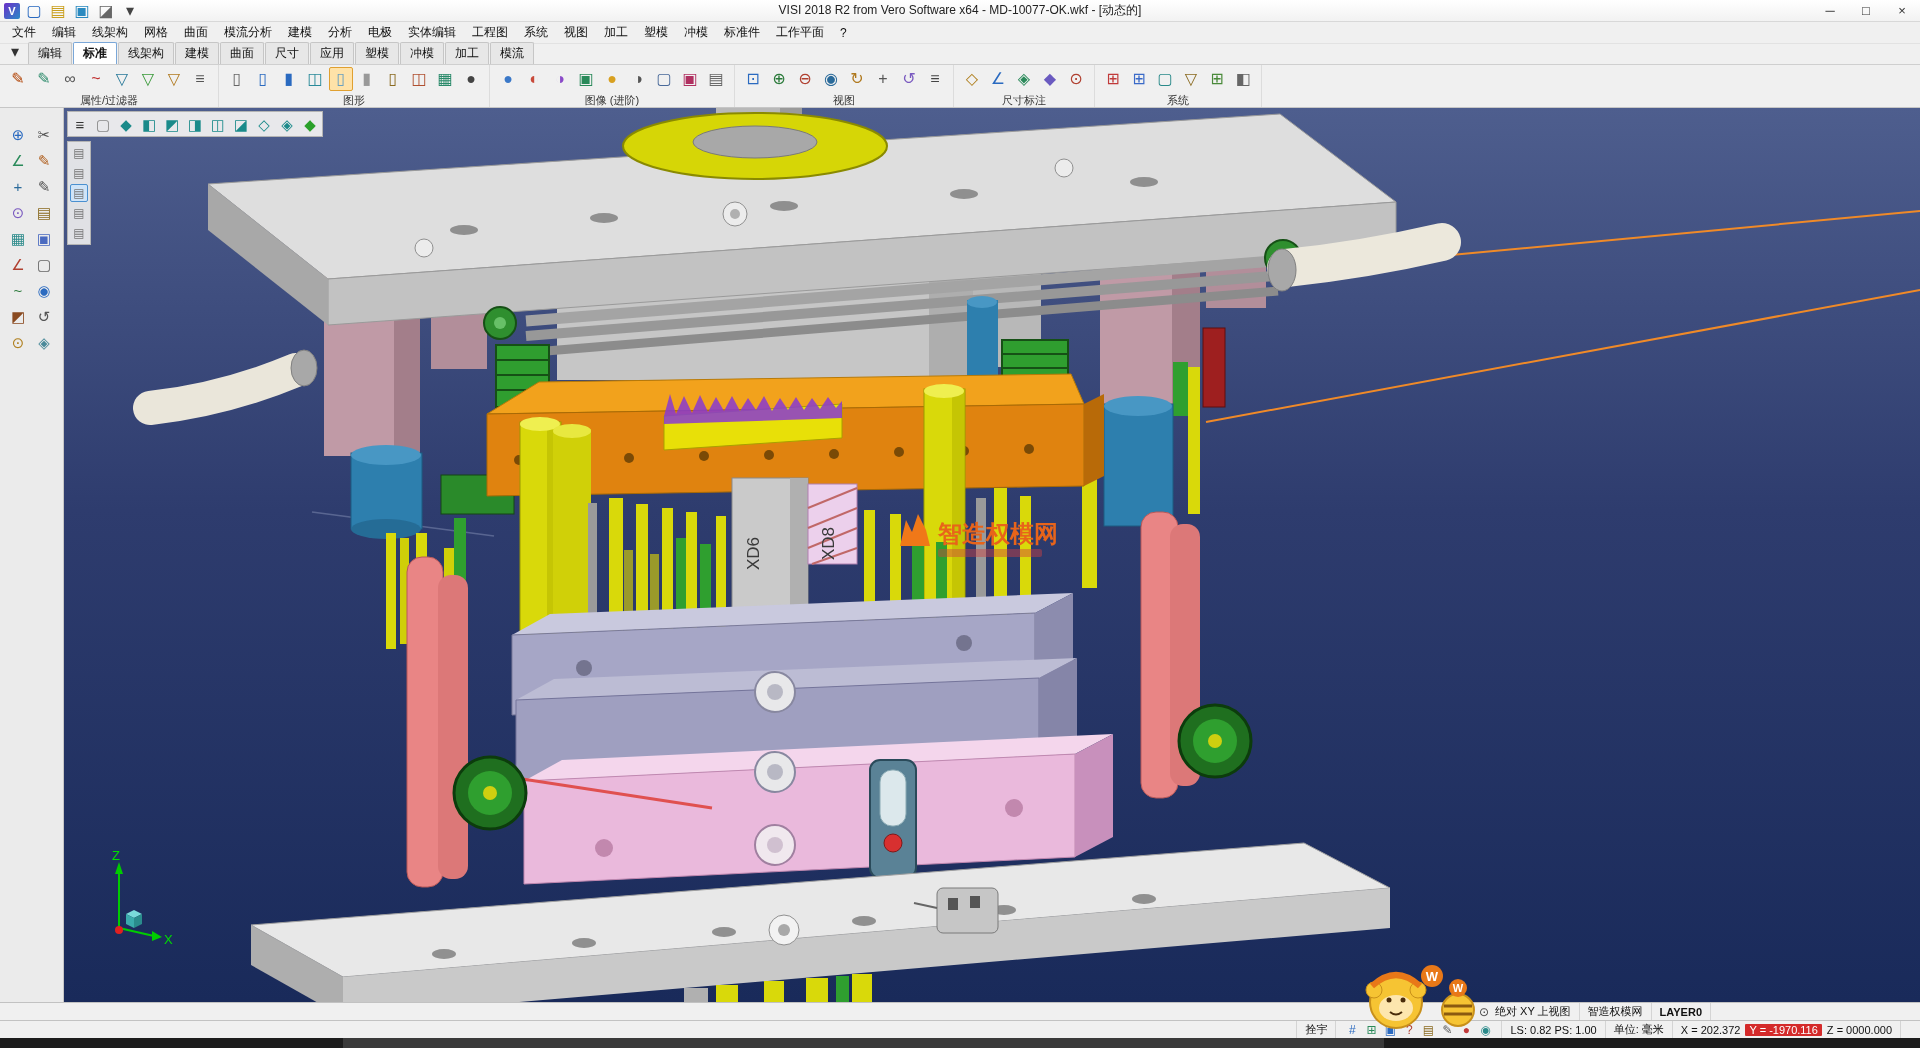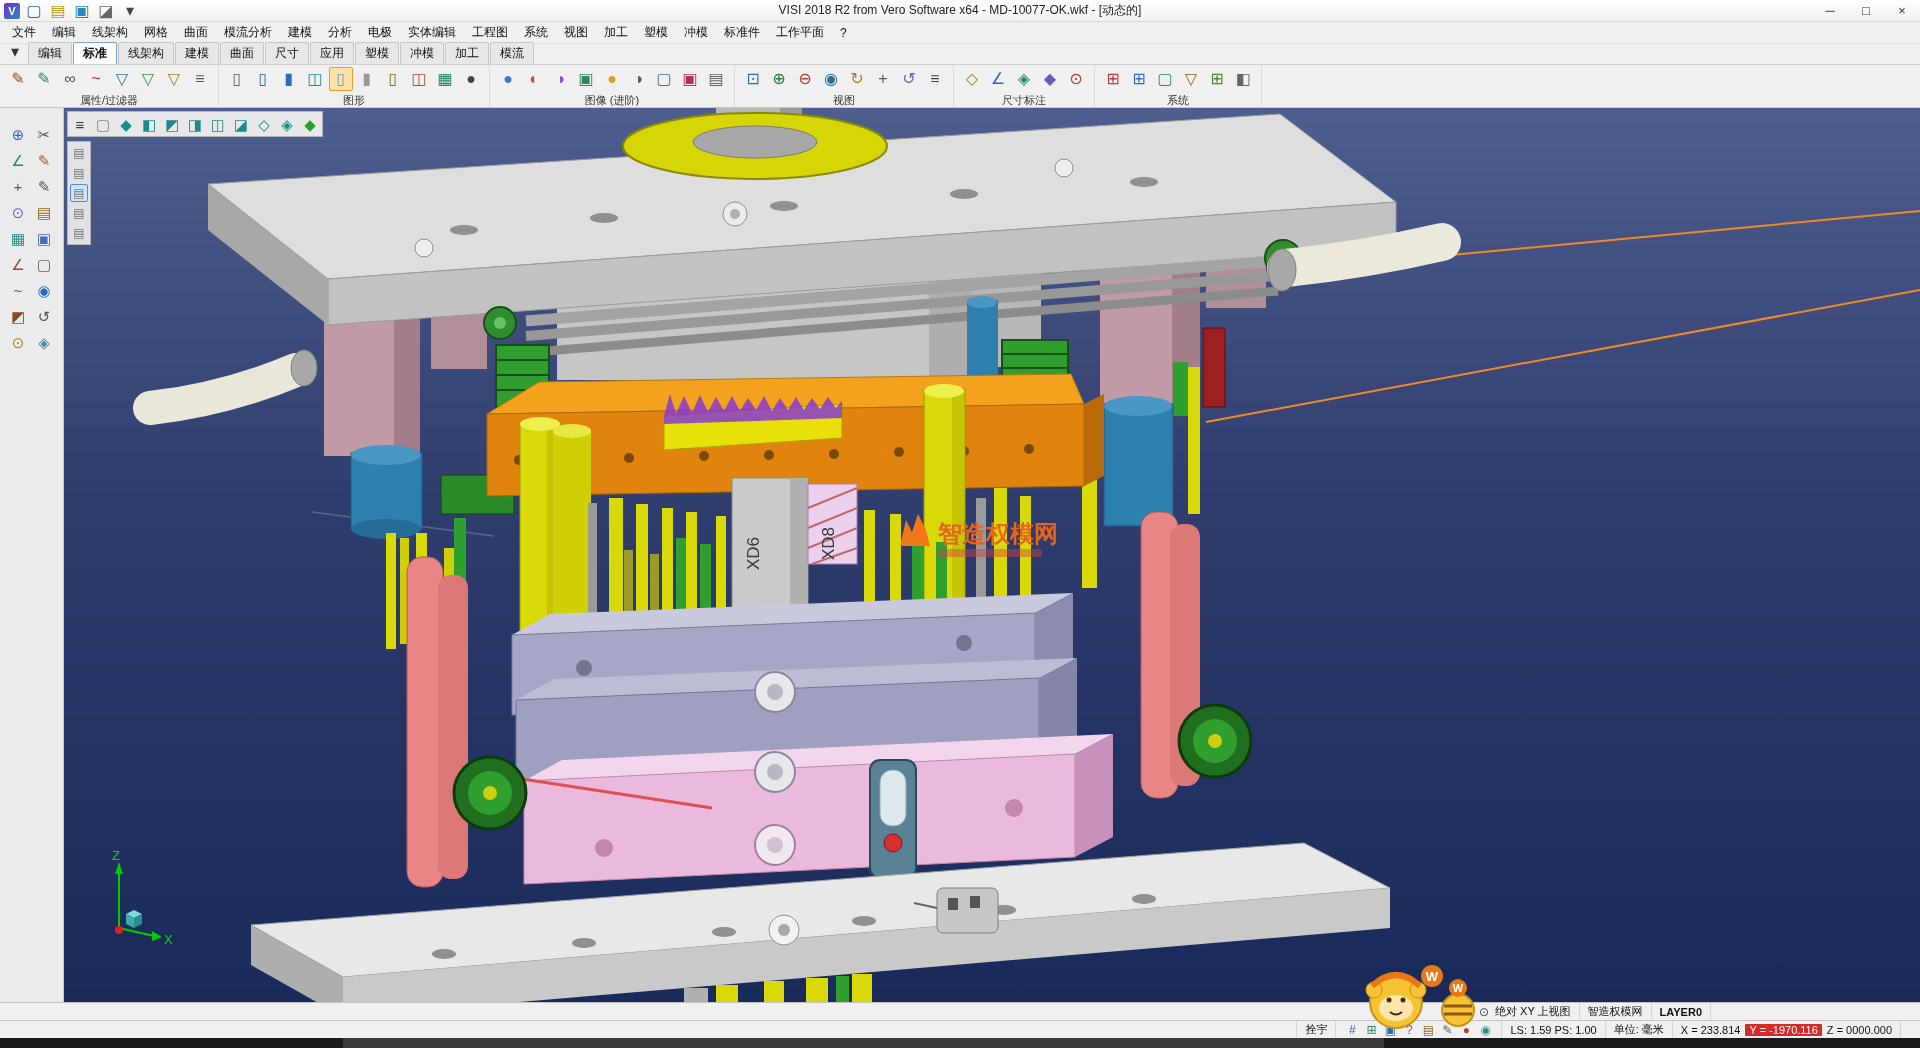--- a/index.html
+++ b/index.html
@@ -539,24 +539,24 @@
   <div class="sseg">
       <span class="icon" style="color: rgb(42, 106, 192);">#</span>
       <span class="icon" style="color: rgb(42, 138, 90);">⊞</span>
       <span class="icon" style="color: rgb(42, 106, 192);">▣</span>
       <span class="icon" style="color: rgb(176, 64, 48);">?</span>
       <span class="icon" style="color: rgb(138, 106, 32);">▤</span>
       <span class="icon" style="color: rgb(85, 85, 85);">✎</span>
       <span class="icon" style="color: rgb(192, 58, 58);">●</span>
       <span class="icon" style="color: rgb(42, 138, 138);">◉</span>
     </div>
-  <div class="sseg">LS: 1.59 PS: 1.00</div>
+  <div class="sseg">LS: 0.82 PS: 1.00</div>
   <div class="sseg">单位: 毫米</div>
   <div class="sseg">
-    <span>X = 233.814</span>
+    <span>X = 202.372</span>
     <span class="ychip">Y = -1970.116</span>
     <span>Z = 0000.000</span>
   </div>
   <div class="sseg" style="width:20px"></div>
 </div>
 
 <div class="taskbar">
   <div class="tseg"></div>
 </div>
 

